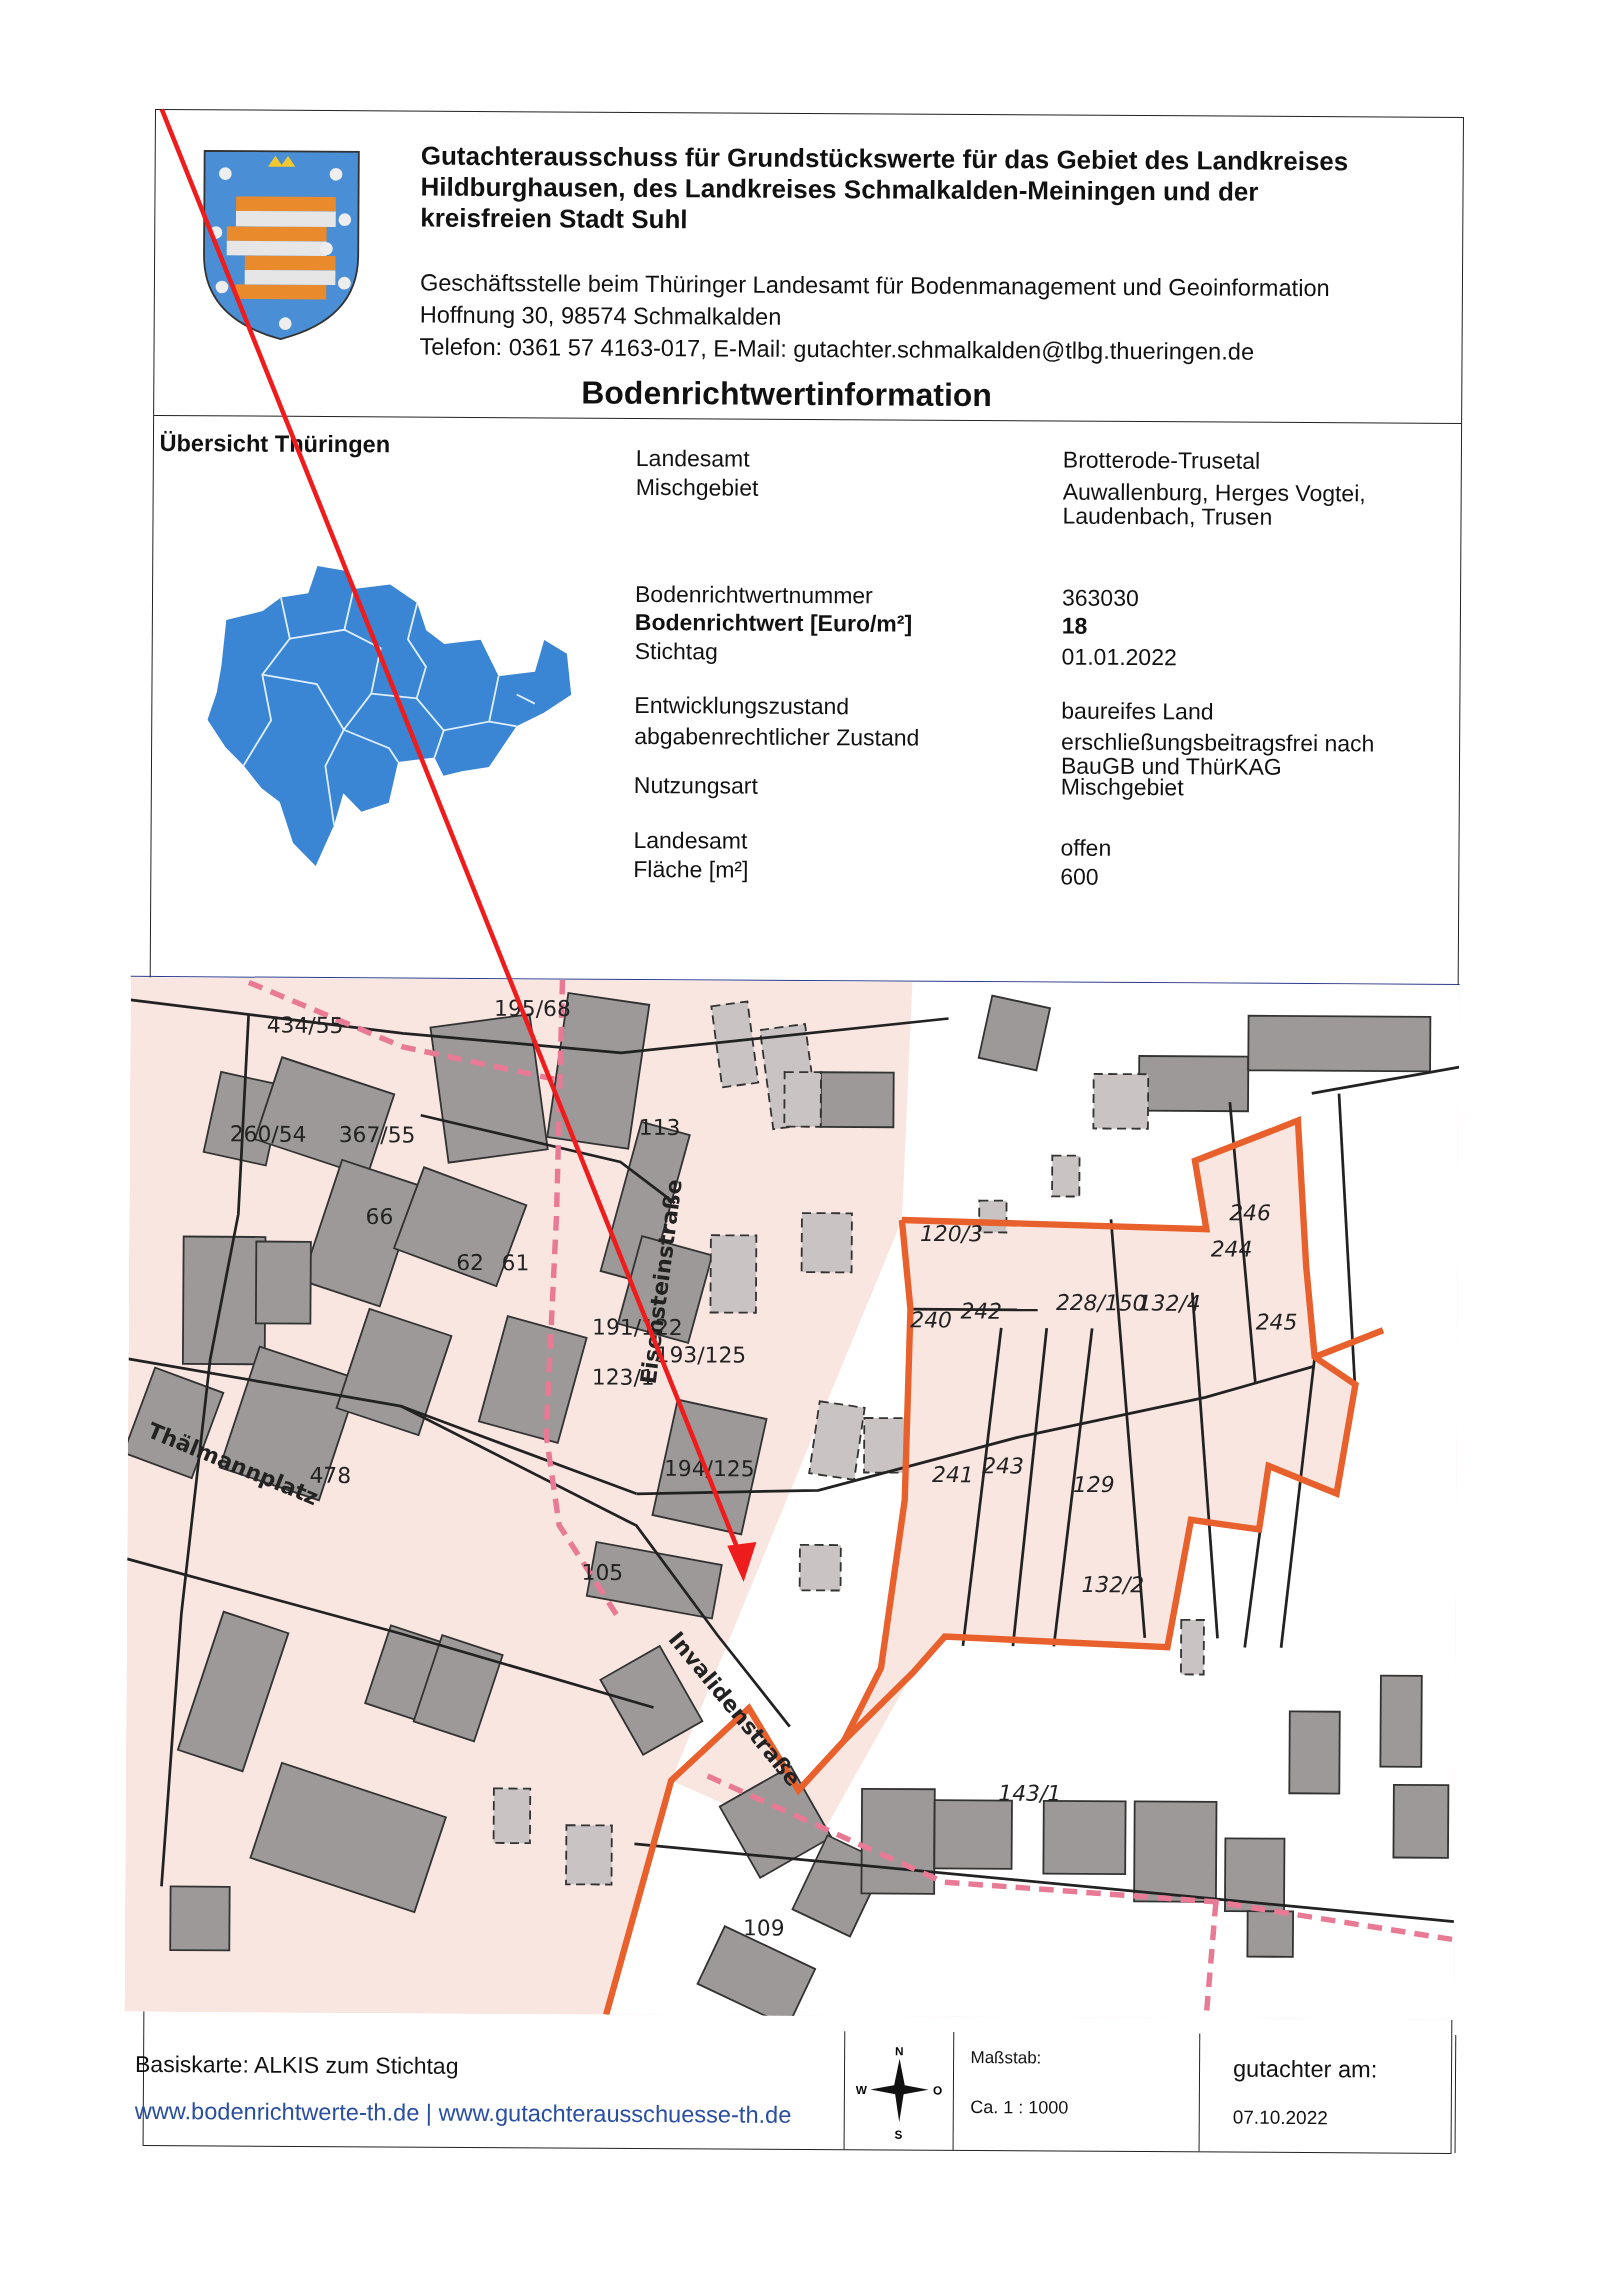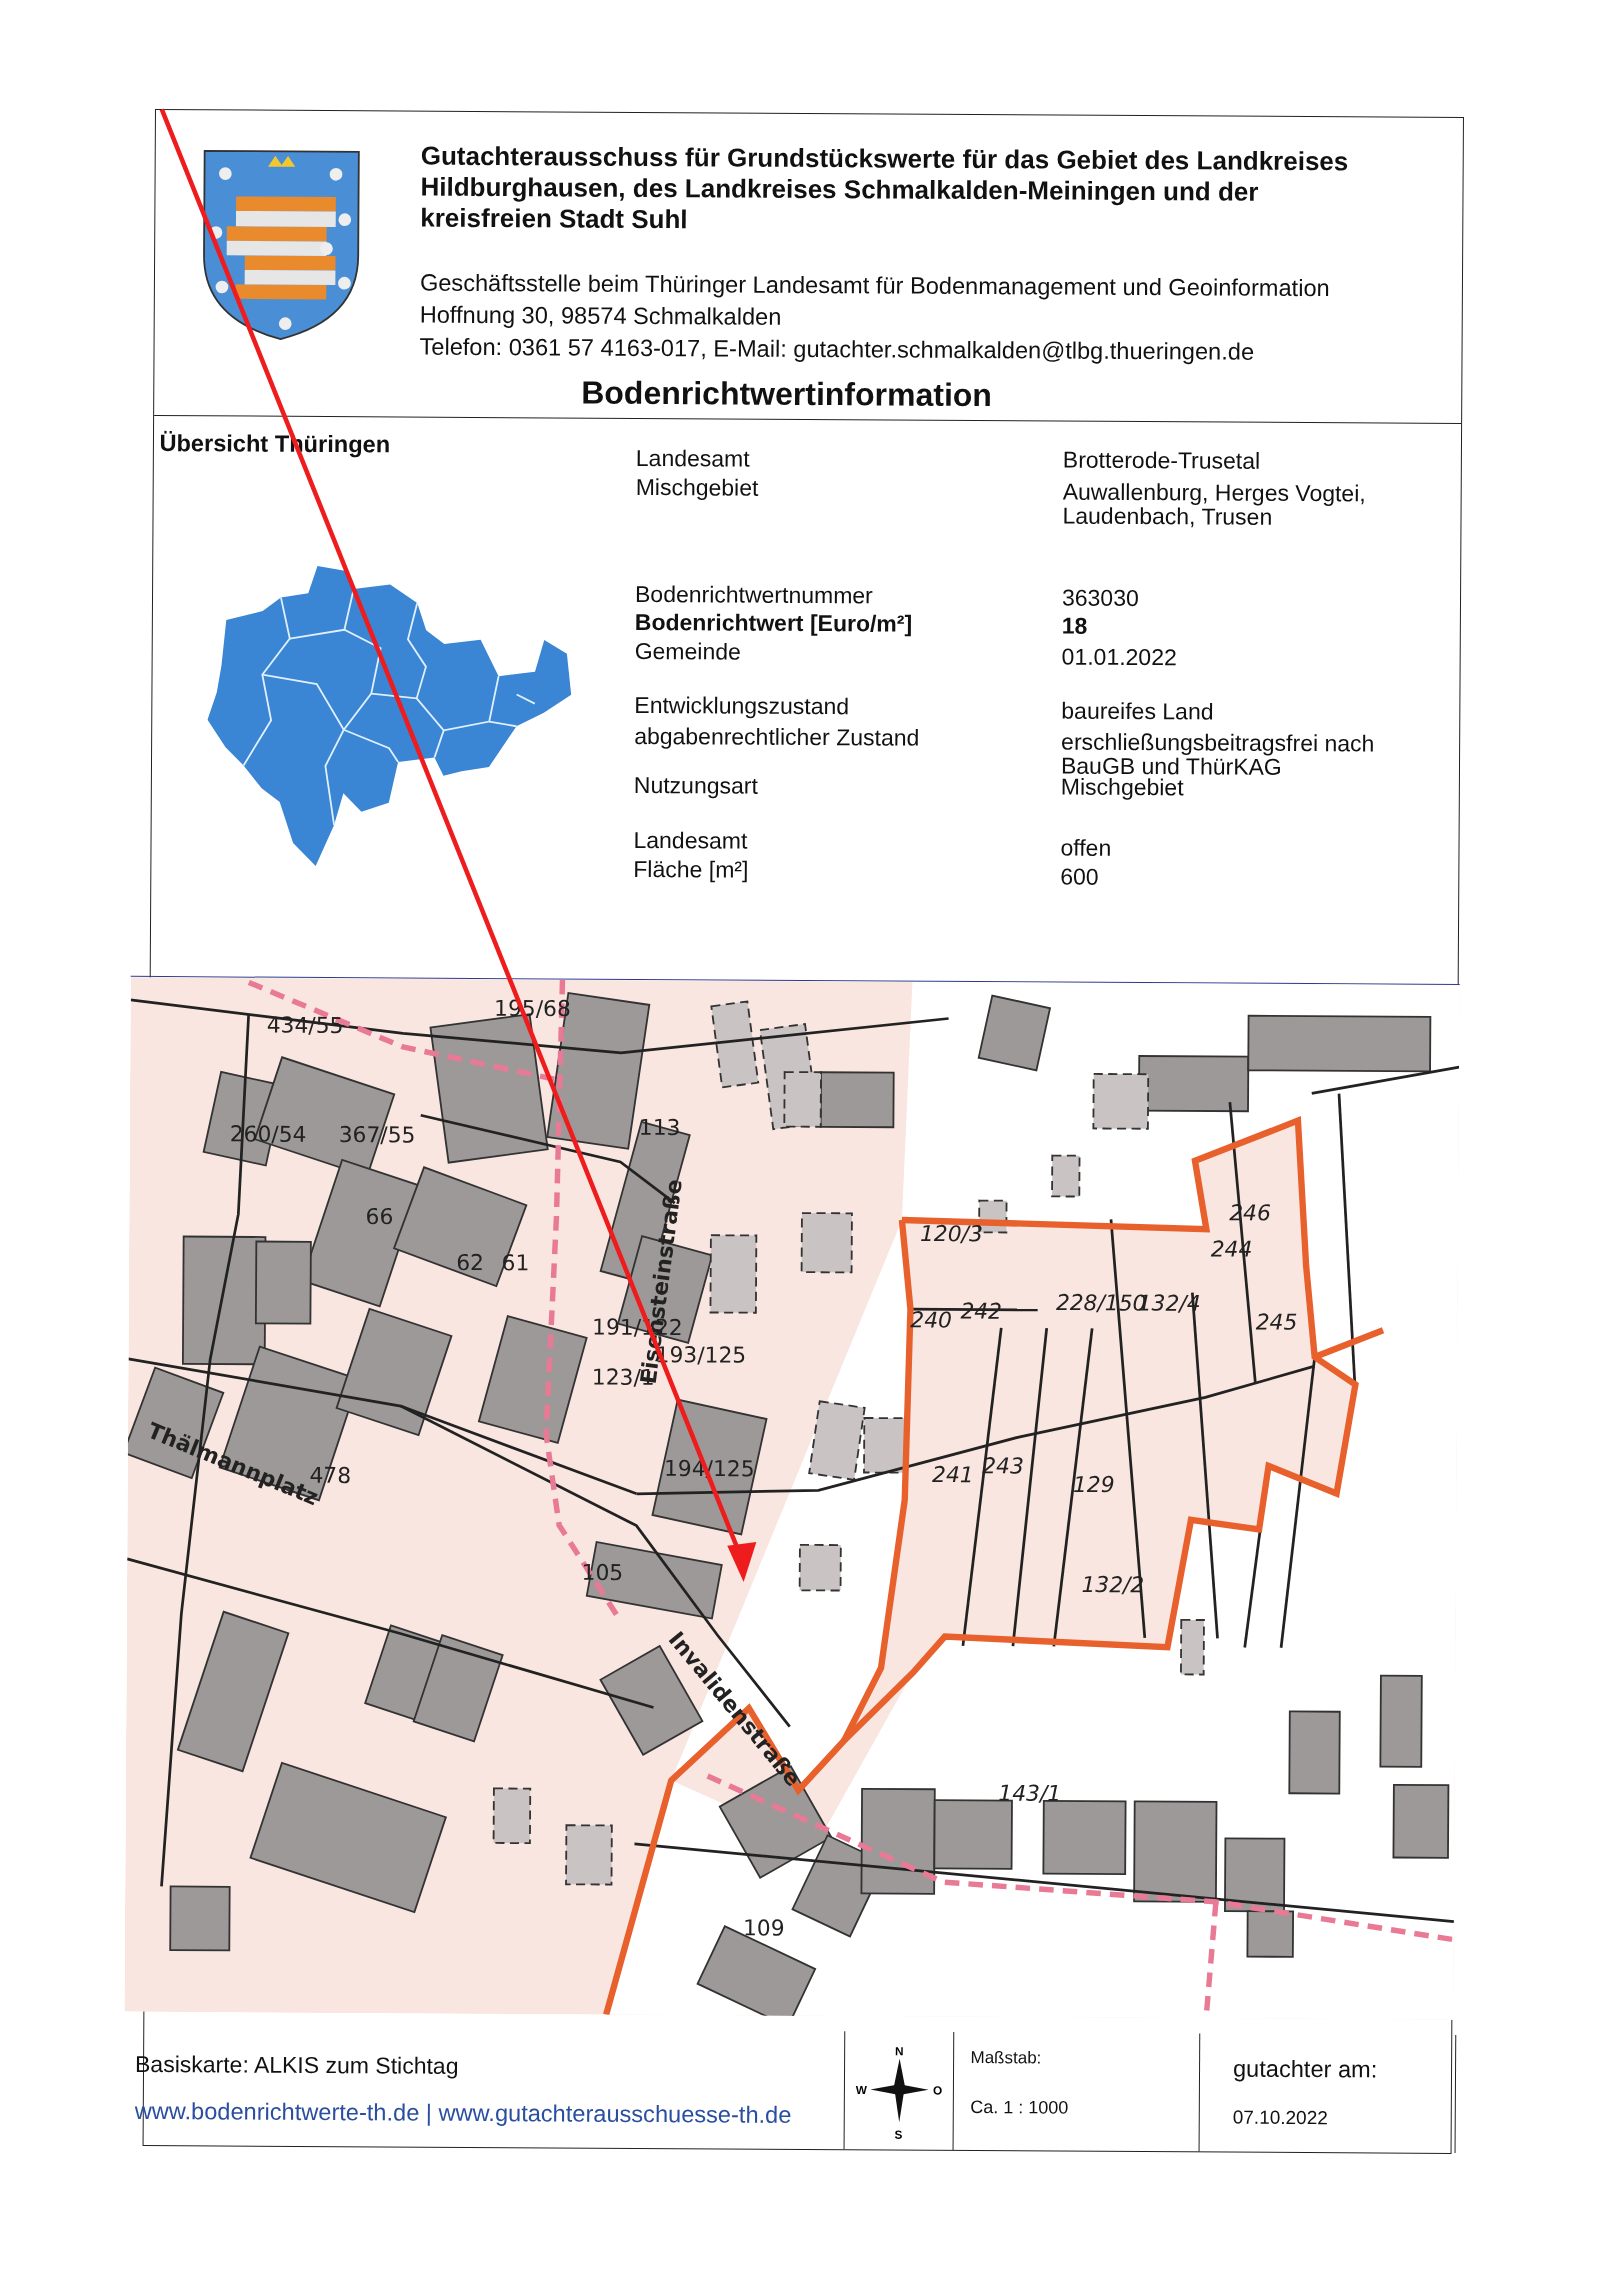--- a/index.html
+++ b/index.html
@@ -104,21 +104,21 @@
     </div>
     <div class="row" style="top:136px">
       <span class="k">Bodenrichtwertnummer</span>
       <span class="v" style="top:1.8px">363030</span>
     </div>
     <div class="row bold" style="top:164px">
       <span class="k">Bodenrichtwert [Euro/m²]</span>
       <span class="v" style="top:1.8px">18</span>
     </div>
     <div class="row" style="top:193px">
-      <span class="k">Gemeinde</span>
+      <span class="k">Stichtag</span>
       <span class="v" style="top:3.6px">01.01.2022</span>
     </div>
     <div class="row" style="top:247px">
       <span class="k">Entwicklungszustand</span>
       <span class="v" style="top:3.6px">baureifes Land</span>
     </div>
     <div class="row" style="top:278px">
       <span class="k">abgabenrechtlicher Zustand</span>
       <span class="v" style="top:3.6px"><span>erschließungsbeitragsfrei nach</span><br><span>BauGB und ThürKAG</span></span>
     </div>

